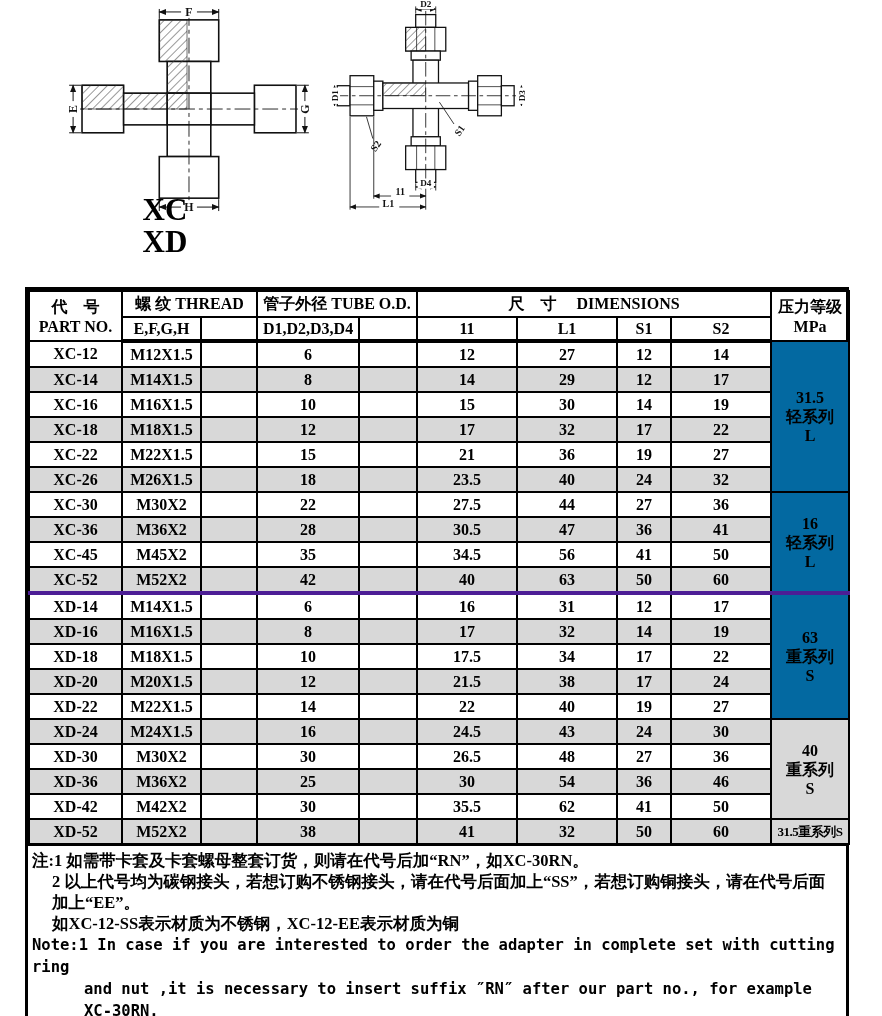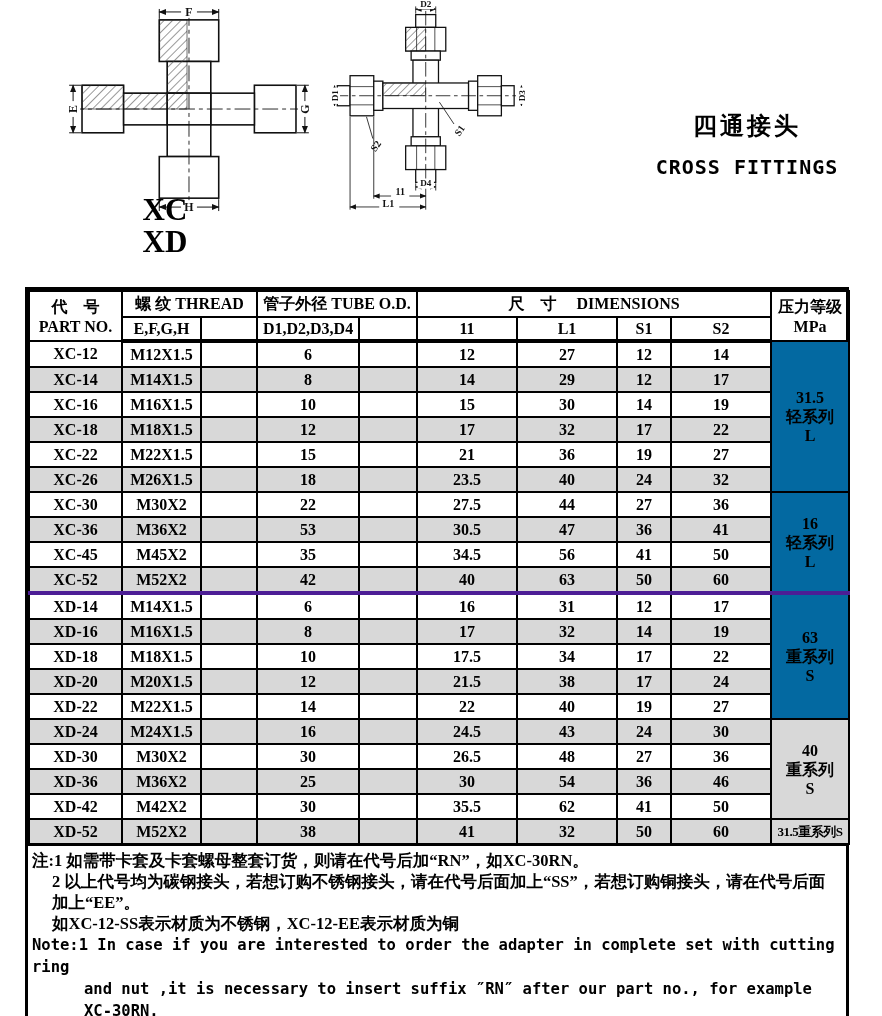--- a/index.html
+++ b/index.html
@@ -184,24 +184,20 @@
       <text x="105" y="204" font-size="10" text-anchor="middle">D4</text>
       <text x="142" y="147" font-size="11" text-anchor="middle" transform="rotate(-55 142 143)">S1</text>
       <text x="50" y="164" font-size="11" text-anchor="middle" transform="rotate(-55 50 160)">S2</text>
       <rect x="67" y="206" width="20" height="11" fill="#fff"></rect>
       <text x="77" y="214" font-size="11" text-anchor="middle">11</text>
       <rect x="54" y="218" width="22" height="11" fill="#fff"></rect>
       <text x="64" y="227" font-size="11" text-anchor="middle">L1</text>
     </svg>
 
 
-    <div class="title-block">
-      <div class="title-zh">四通接头</div>
-      <div class="title-en">CROSS FITTINGS</div>
-    </div>
   </div>
 
   <div class="sheet">
     <table>
       <colgroup>
         <col style="width:93px">
           <col style="width:79px">
           <col style="width:56px">
         <col style="width:102px">
           <col style="width:58px">
@@ -313,21 +309,21 @@
             <td>27.5</td>
             <td>44</td>
             <td>27</td>
             <td>36</td>
             <td rowspan="4" class="pressure">16<br>轻系列<br>L</td>
           </tr>
           <tr class="alt">
             <td>XC-36</td>
             <td>M36X2</td>
             <td></td>
-            <td>53</td>
+            <td>28</td>
             <td></td>
             <td>30.5</td>
             <td>47</td>
             <td>36</td>
             <td>41</td>
           </tr>
           <tr>
             <td>XC-45</td>
             <td>M45X2</td>
             <td></td>

